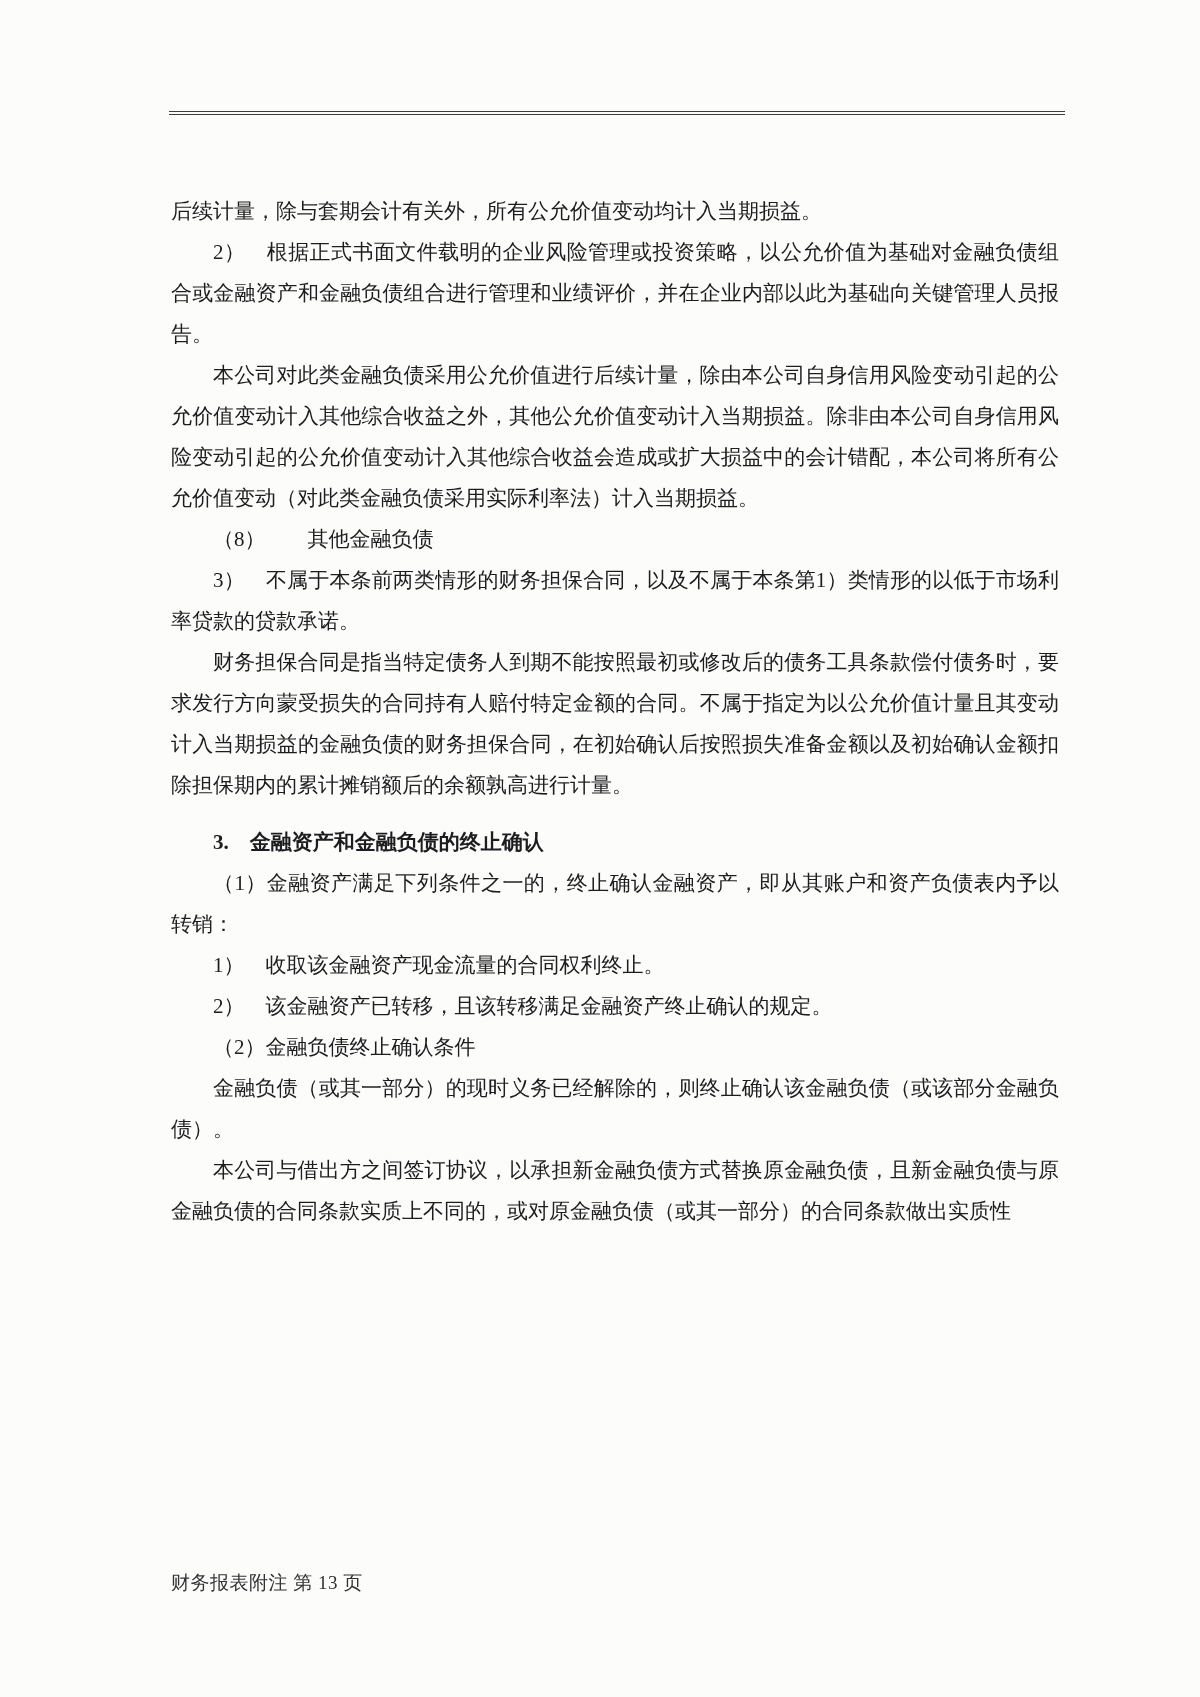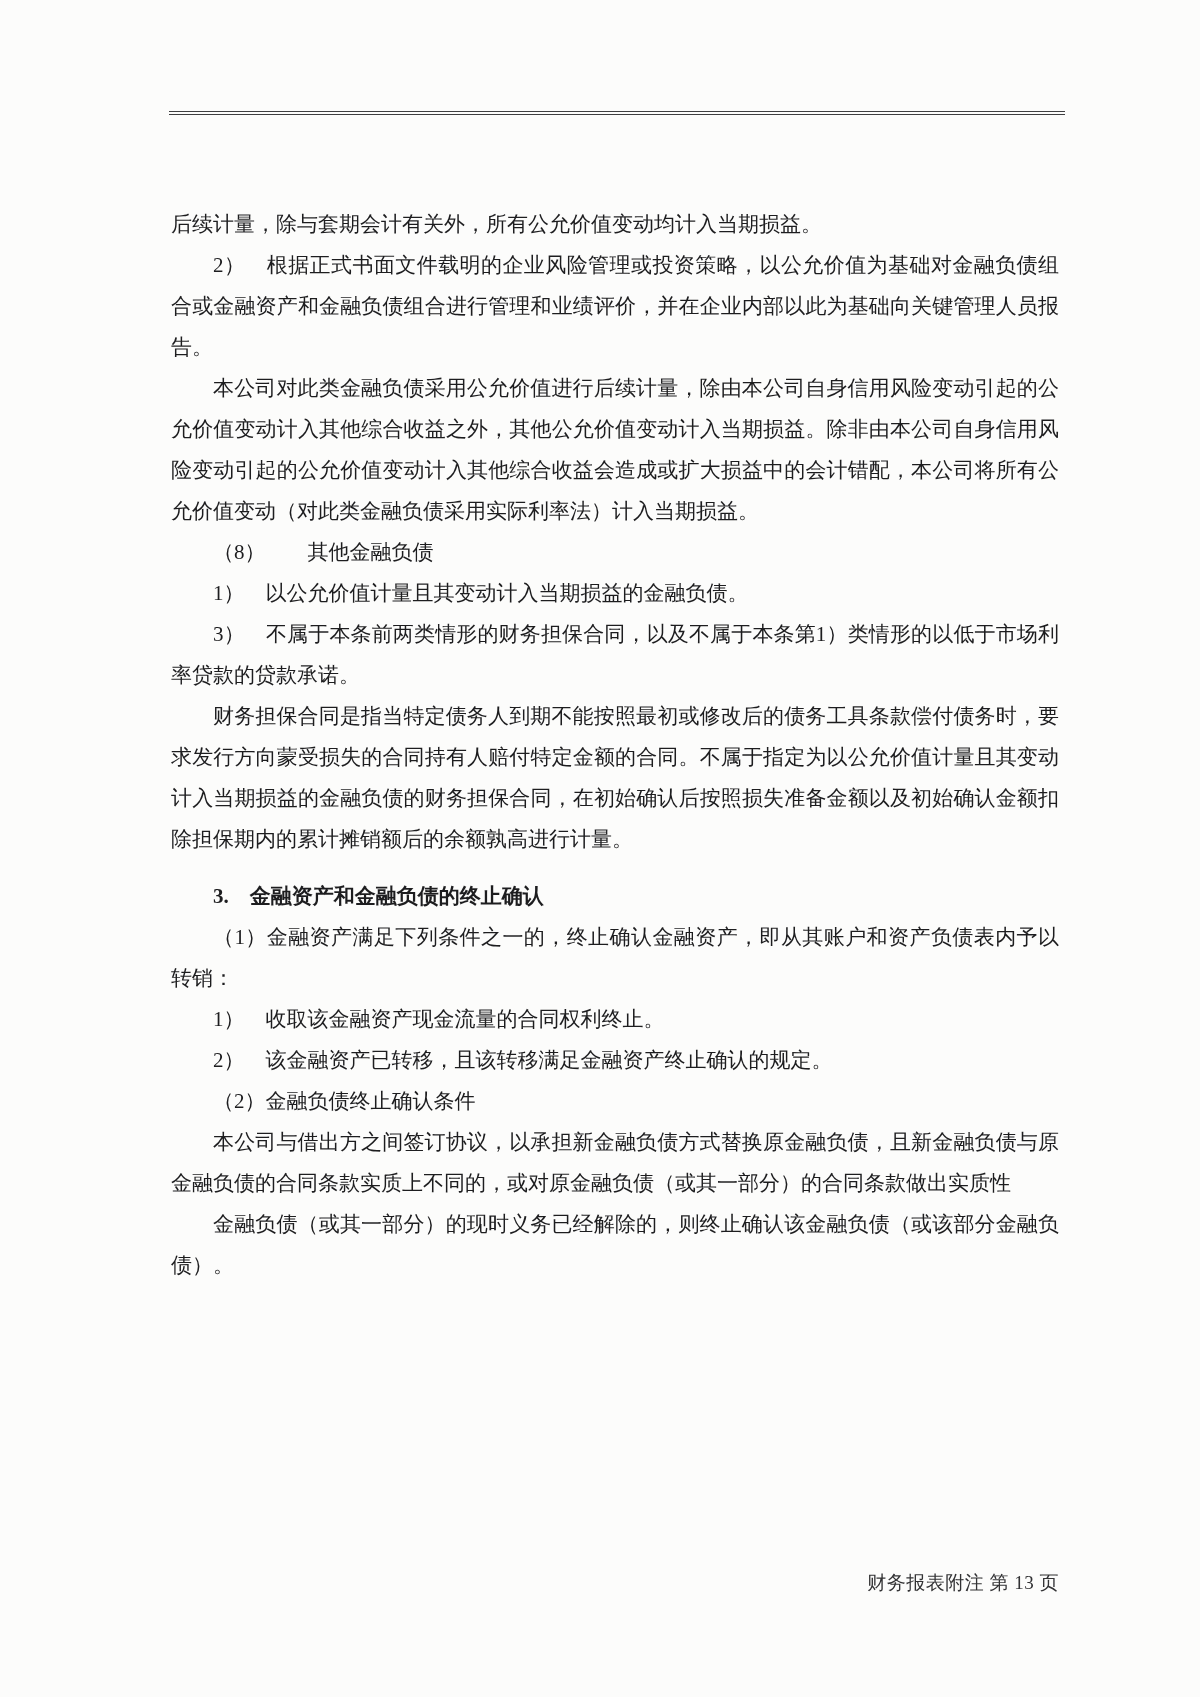--- a/index.html
+++ b/index.html
@@ -16,57 +16,56 @@
   }
   .page{
     position:relative;width:1200px;height:1697px;
     background:var(--page-bg);overflow:hidden;
   }
   .header-rule{
     position:absolute;left:169px;top:111px;width:896px;height:0;
     border-top:4px double var(--rule);
   }
   .content{
-    position:absolute;left:171px;top:204px;width:888px;
+    position:absolute;left:171px;top:191px;width:888px;
     font-size:21px;line-height:41px;
     color:var(--ink);
     text-align:justify;
     text-justify:inter-ideograph;
   }
   .para{margin:0;text-indent:42px;}
   .k-continuation{text-indent:0;}
   .k-heading{
     font-family:Liberation Serif, serif;
     font-weight:700;
     margin-top:16px;
   }
   .footer{
     position:absolute;left:171px;top:1568px;width:888px;
-    text-align:right;font-size:19px;line-height:30px;
+    text-align:left;font-size:19px;line-height:30px;
     color:var(--footer-ink);
     letter-spacing:0.5px;
   }
 </style>
 </head>
 <body>
 
 <div class="page">
   <div class="header-rule"></div>
   <main class="content">
       <p class="para k-continuation">后续计量，除与套期会计有关外，所有公允价值变动均计入当期损益。</p>
       <p class="para k-list-item">2）　根据正式书面文件载明的企业风险管理或投资策略，以公允价值为基础对金融负债组合或金融资产和金融负债组合进行管理和业绩评价，并在企业内部以此为基础向关键管理人员报告。</p>
       <p class="para k-paragraph">本公司对此类金融负债采用公允价值进行后续计量，除由本公司自身信用风险变动引起的公允价值变动计入其他综合收益之外，其他公允价值变动计入当期损益。除非由本公司自身信用风险变动引起的公允价值变动计入其他综合收益会造成或扩大损益中的会计错配，本公司将所有公允价值变动（对此类金融负债采用实际利率法）计入当期损益。</p>
       <p class="para k-sub-label">（8）　　其他金融负债</p>
-      <p class="para k-list-item">1）　以公允价值计量且其变动计入当期损益的金融负债。</p>
       <p class="para k-list-item">3）　不属于本条前两类情形的财务担保合同，以及不属于本条第1）类情形的以低于市场利率贷款的贷款承诺。</p>
       <p class="para k-paragraph">财务担保合同是指当特定债务人到期不能按照最初或修改后的债务工具条款偿付债务时，要求发行方向蒙受损失的合同持有人赔付特定金额的合同。不属于指定为以公允价值计量且其变动计入当期损益的金融负债的财务担保合同，在初始确认后按照损失准备金额以及初始确认金额扣除担保期内的累计摊销额后的余额孰高进行计量。</p>
       <p class="para k-heading">3.　金融资产和金融负债的终止确认</p>
       <p class="para k-paragraph">（1）金融资产满足下列条件之一的，终止确认金融资产，即从其账户和资产负债表内予以转销：</p>
       <p class="para k-list-item">1）　收取该金融资产现金流量的合同权利终止。</p>
       <p class="para k-list-item">2）　该金融资产已转移，且该转移满足金融资产终止确认的规定。</p>
       <p class="para k-sub-label">（2）金融负债终止确认条件</p>
+      <p class="para k-paragraph">金融负债（或其一部分）的现时义务已经解除的，则终止确认该金融负债（或该部分金融负债）。</p>
       <p class="para k-paragraph">本公司与借出方之间签订协议，以承担新金融负债方式替换原金融负债，且新金融负债与原金融负债的合同条款实质上不同的，或对原金融负债（或其一部分）的合同条款做出实质性</p>
-      <p class="para k-paragraph">金融负债（或其一部分）的现时义务已经解除的，则终止确认该金融负债（或该部分金融负债）。</p>
     </main>
   <div class="footer">
     <span>财务报表附注 第 13 页</span>
   </div>
 </div>
 
 </body></html>

